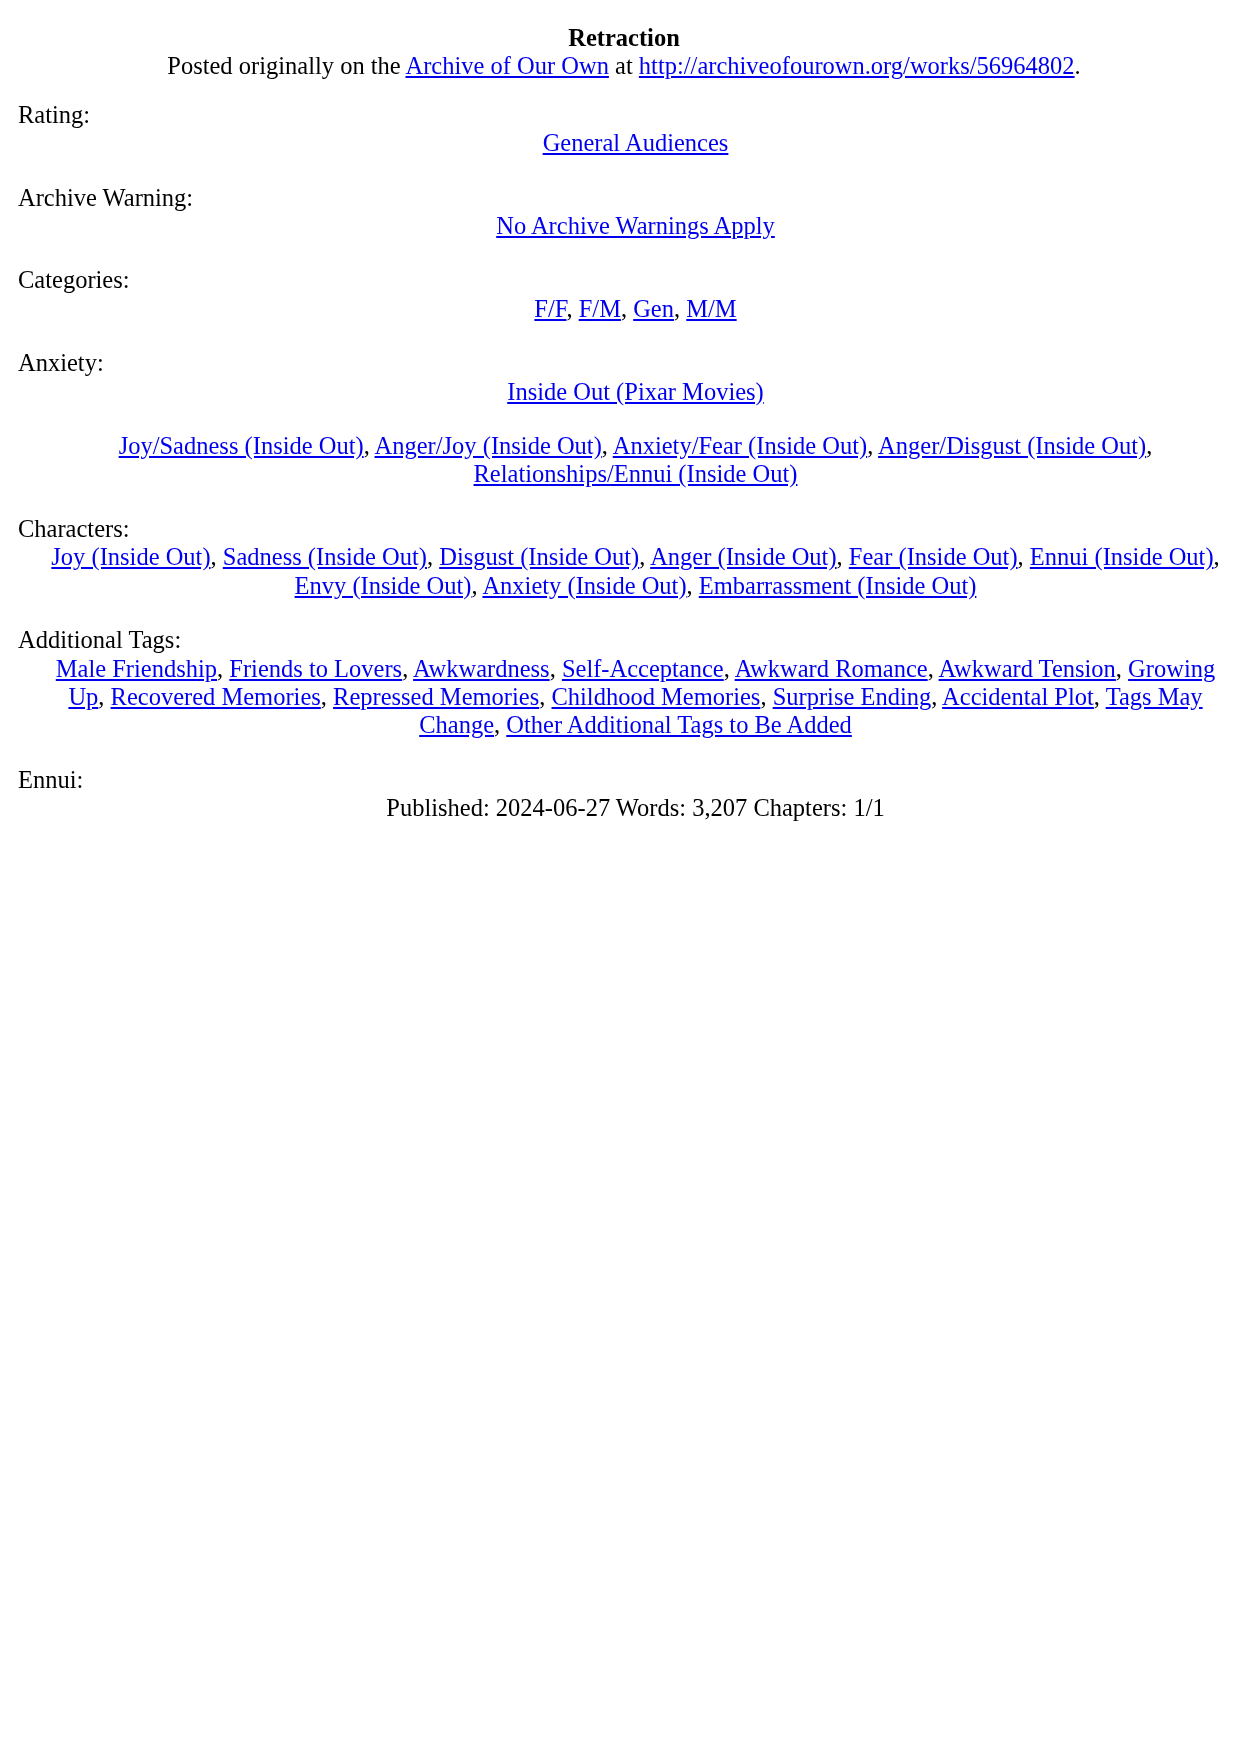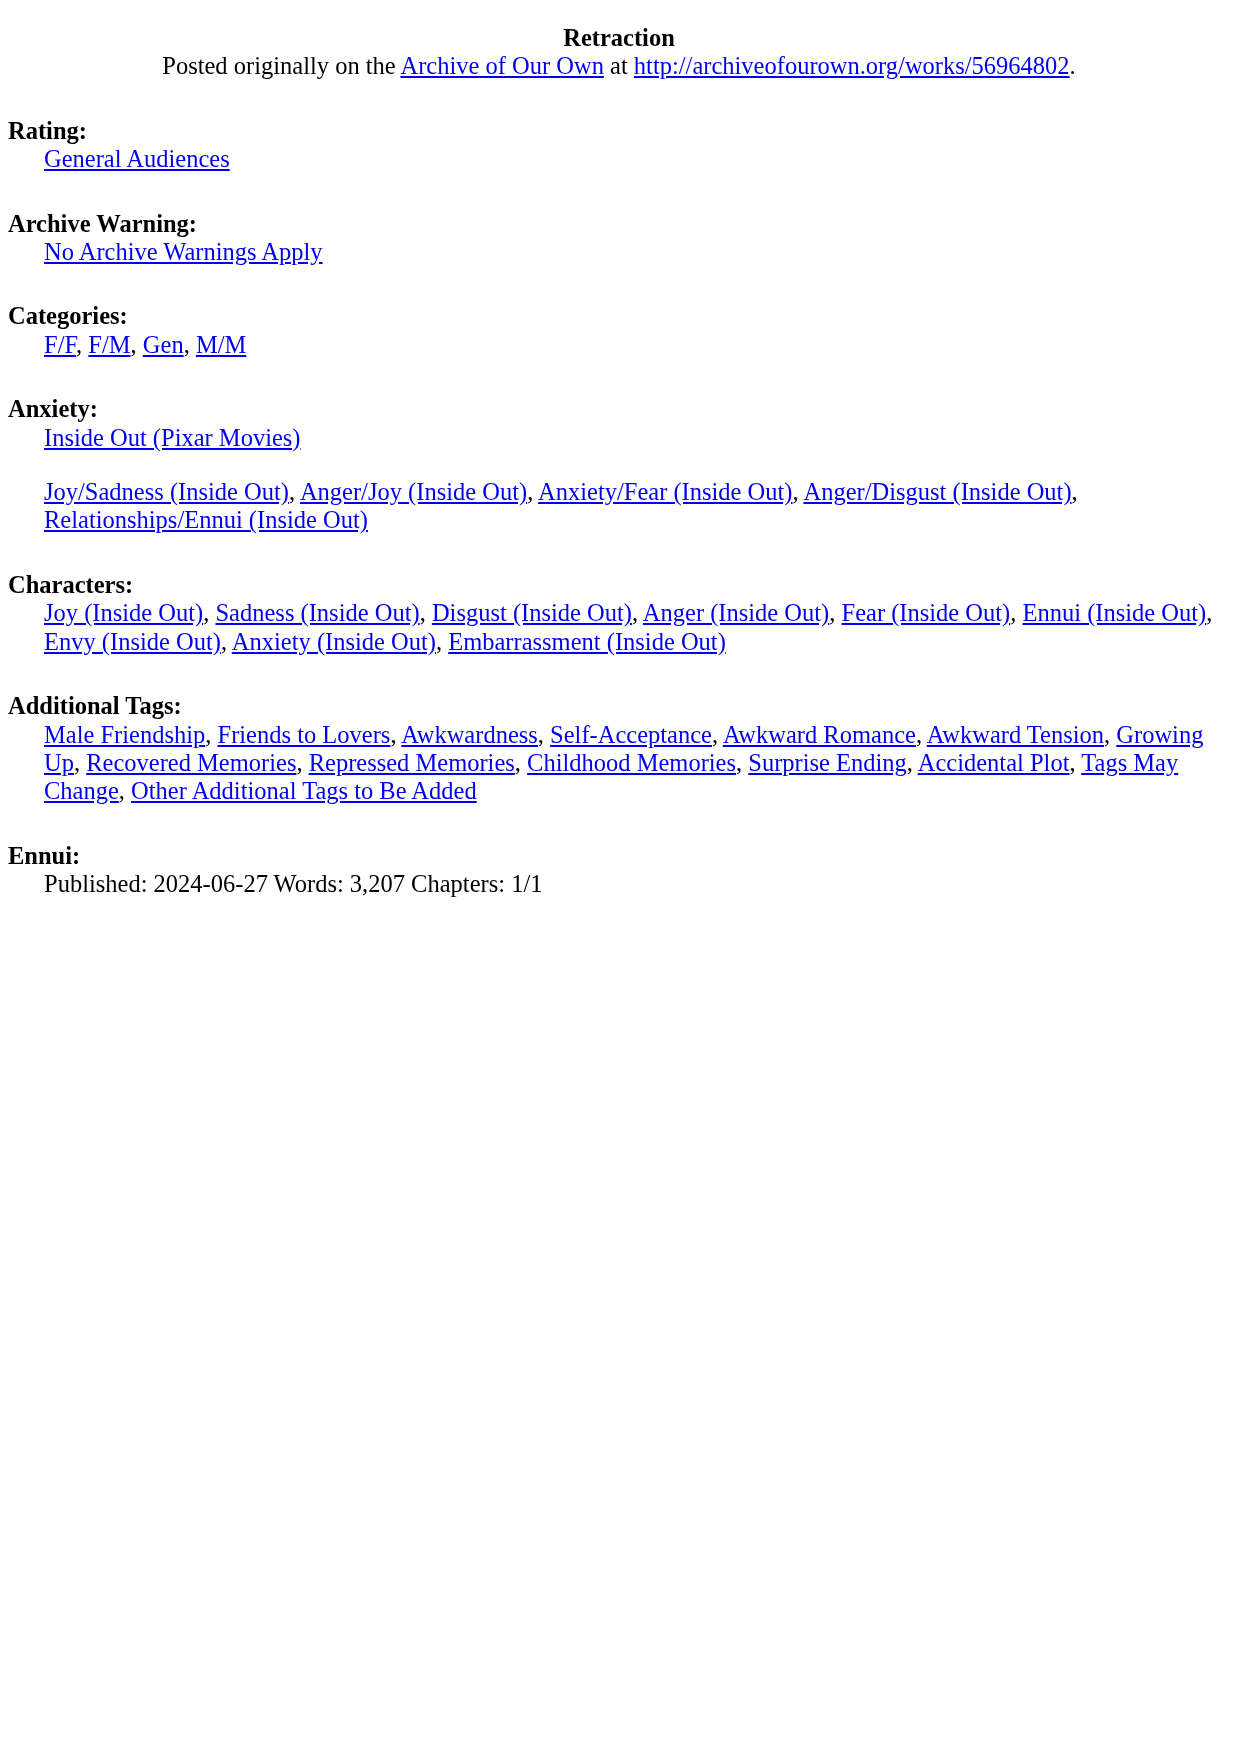--- a/index.html
+++ b/index.html
@@ -9,44 +9,44 @@
   }
   body {
     width: 1240px;
     min-height: 1752px;
     color: #000000;
     font-family: "Liberation Serif", serif;
     font-size: 24.5px;
     line-height: 28.4px;
   }
   .page {
-    padding: 24px 10px 0 8px;
+    padding: 24px 10px 0 18px;
     box-sizing: border-box;
   }
   .header {
     text-align: center;
     margin-bottom: 20px;
   }
   .title {
     font-weight: bold;
   }
   a.link {
     color: var(--link-color, #0000ee);
     text-decoration: underline;
     cursor: pointer;
   }
   .meta-section {
     margin-bottom: 26px;
   }
   .meta-label {
-    font-weight: bold;
-    margin-top: 36px;
+    font-weight: normal;
   }
   .meta-value {
-    margin-left: 36px;
+    margin-left: 23px;
+    text-align: center;
   }
 </style>
 </head>
 <body style="background: rgb(255, 255, 255); color: rgb(0, 0, 0);">
 
 <div class="page">
   <div class="header">
     <div class="title">Retraction</div>
     <div class="byline"><span>Posted originally on the </span><a class="link">Archive of Our Own</a><span> at </span><a class="link">http://archiveofourown.org/works/56964802</a><span>.</span></div>
   </div>

